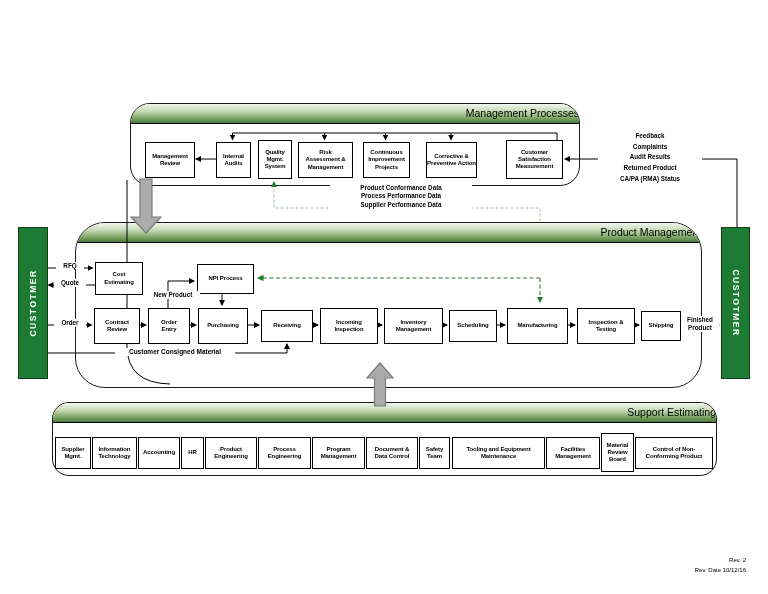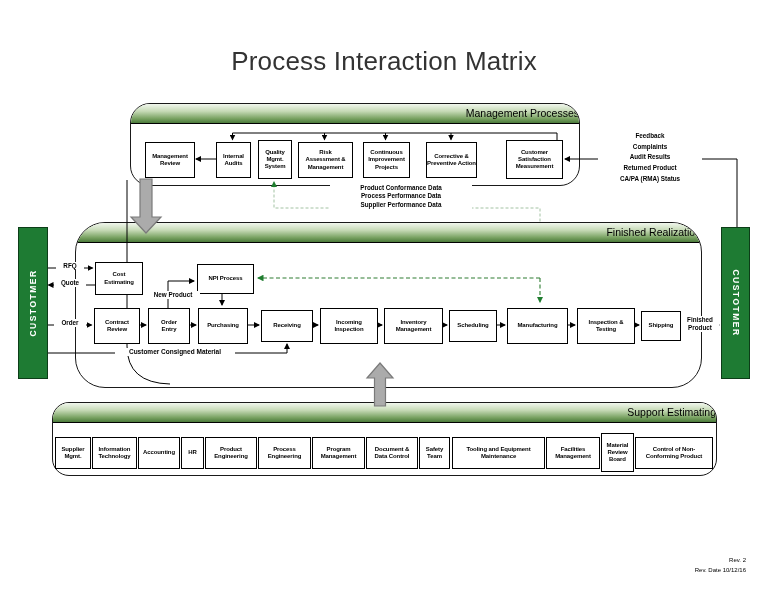--- a/index.html
+++ b/index.html
@@ -30,27 +30,26 @@
   .vtext{color:#fff;font-weight:bold;font-size:8.5px;letter-spacing:1.5px;white-space:nowrap;}
   .rotl{transform:rotate(-90deg);}
   .rotr{transform:rotate(90deg);}
   svg.wires{position:absolute;left:0;top:0;z-index:2;}
 </style>
 </head>
 <body>
 
 <div class="canvas">
 
-  <h1 class="title">Process Interaction Matrix</h1>
 
   <div class="container mgmt">
     <div class="container-header">Management Processes</div>
   </div>
   <div class="container real">
-    <div class="container-header">Finished Realization</div>
+    <div class="container-header">Product Management</div>
   </div>
   <div class="container supp">
     <div class="container-header">Support Estimating</div>
   </div>
 
   <svg class="wires" width="768" height="594" viewBox="0 0 768 594">
     <defs>
       <marker id="mb" viewBox="0 0 6 6" refX="5" refY="3" markerWidth="6" markerHeight="6" orient="auto">
         <path d="M0,0 L6,3 L0,6 Z" fill="#000"></path>
       </marker>

